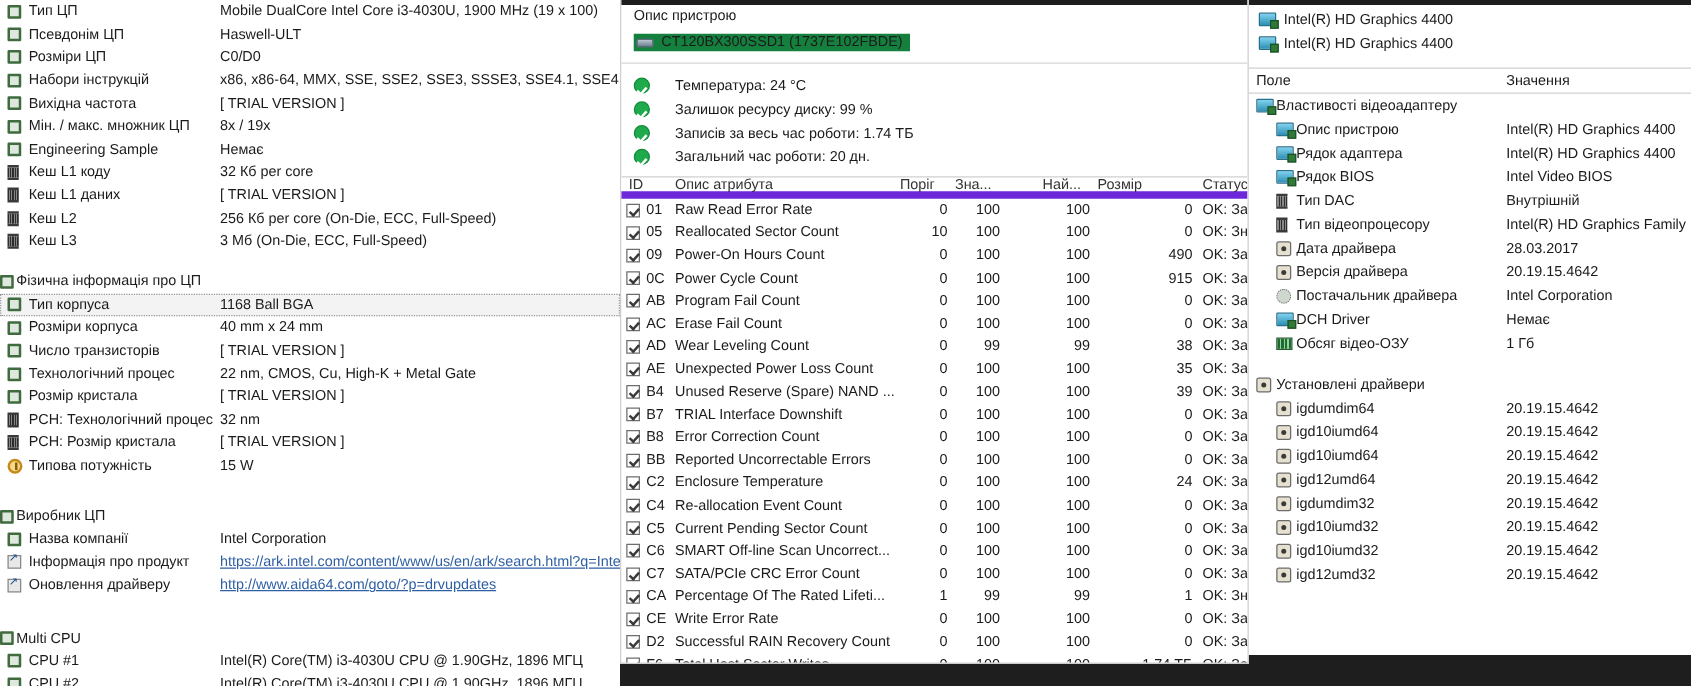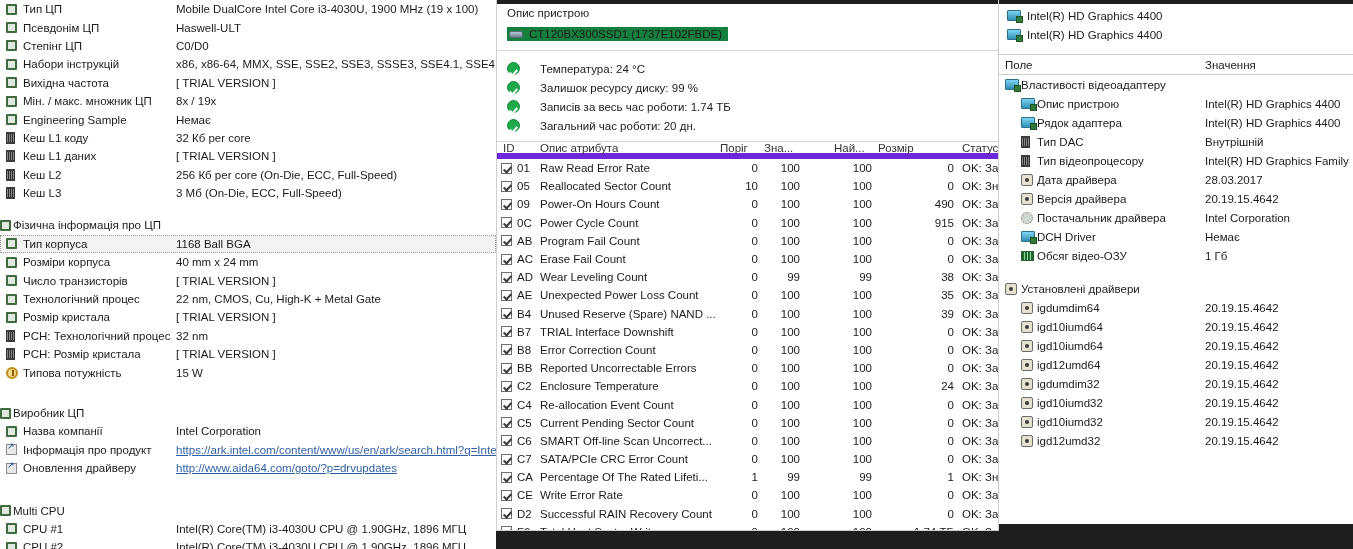--- a/index.html
+++ b/index.html
@@ -187,21 +187,21 @@
           <span class="l-ic">
             <span class="ico ico-cpu"></span>
           </span>
           <span class="l-name">Псевдонім ЦП</span>
           <span class="l-val">Haswell-ULT</span>
         </div>
         <div class="l-row">
           <span class="l-ic">
             <span class="ico ico-cpu"></span>
           </span>
-          <span class="l-name">Степінг ЦП</span>
+          <span class="l-name">Розміри ЦП</span>
           <span class="l-val">C0/D0</span>
         </div>
         <div class="l-row">
           <span class="l-ic">
             <span class="ico ico-cpu"></span>
           </span>
           <span class="l-name">Набори інструкцій</span>
           <span class="l-val">x86, x86-64, MMX, SSE, SSE2, SSE3, SSSE3, SSE4.1, SSE4.2, AVX, AVX...</span>
         </div>
         <div class="l-row">
@@ -699,20 +699,27 @@
         </div>
         <div class="r-row lvl1">
           <span class="r-ic">
             <span class="ico ico-gpu"></span>
           </span>
           <span class="r-f">Рядок адаптера</span>
           <span class="r-v">Intel(R) HD Graphics 4400</span>
         </div>
         <div class="r-row lvl1">
           <span class="r-ic">
+            <span class="ico ico-gpu"></span>
+          </span>
+          <span class="r-f">Рядок BIOS</span>
+          <span class="r-v">Intel Video BIOS</span>
+        </div>
+        <div class="r-row lvl1">
+          <span class="r-ic">
             <span class="ico ico-dac"></span>
           </span>
           <span class="r-f">Тип DAC</span>
           <span class="r-v">Внутрішній</span>
         </div>
         <div class="r-row lvl1">
           <span class="r-ic">
             <span class="ico ico-dac"></span>
           </span>
           <span class="r-f">Тип відеопроцесору</span>

